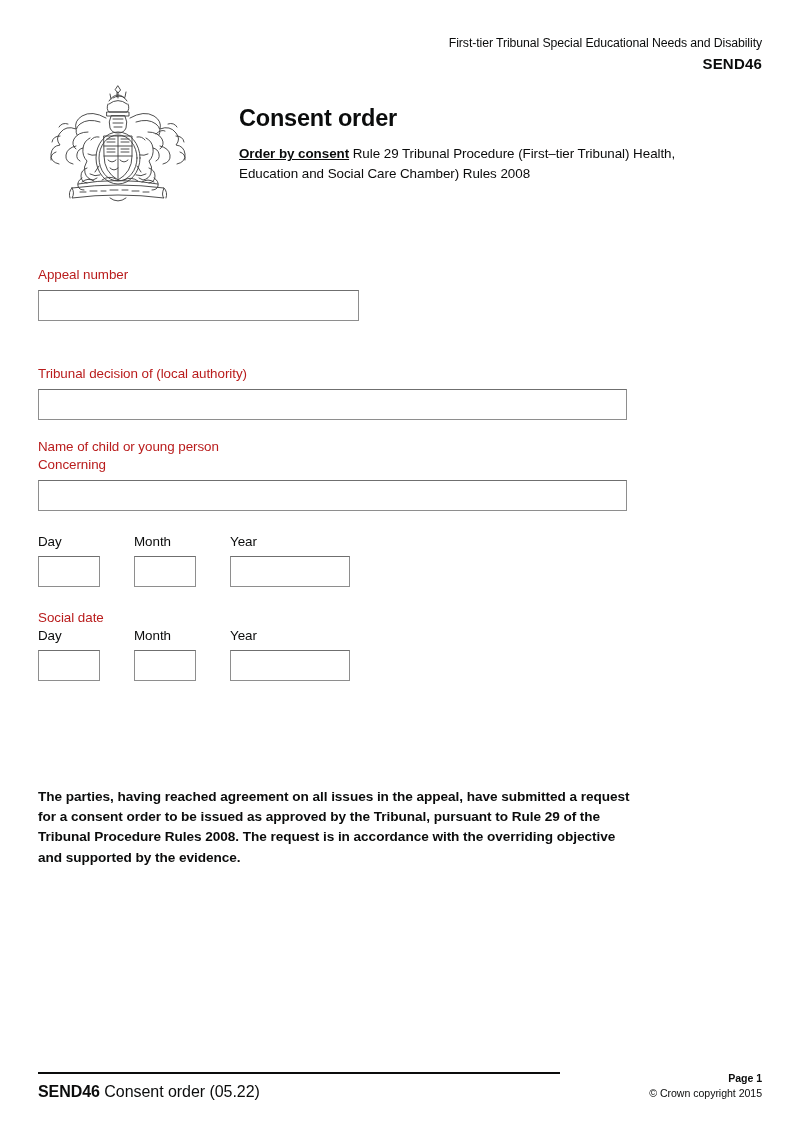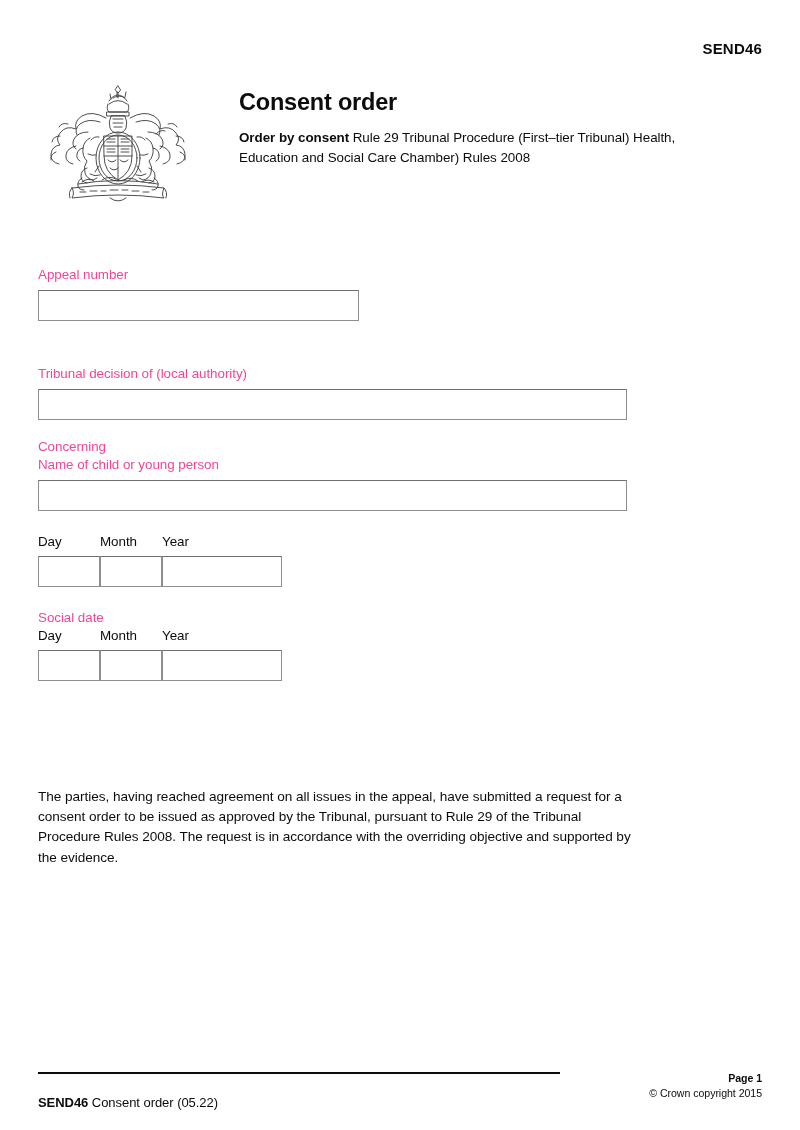--- a/index.html
+++ b/index.html
@@ -50,67 +50,68 @@
     top: 80px;
     width: 160px;
     height: 124px;
   }
   .crest svg { display: block; width: 100%; height: 100%; }
 
   
   .title-block {
     position: absolute;
     left: 239px;
-    top: 88px;
+    top: 104px;
     width: 530px;
   }
   .doc-title {
     font-size: 23.5px;
     font-weight: bold;
     line-height: 28px;
     letter-spacing: -0.2px;
     margin: 0 0 12px 0;
   }
   .doc-subtitle {
     font-size: 13.4px;
     line-height: 20px;
     letter-spacing: -0.05px;
     margin: 0;
     max-width: 492px;
   }
-  .doc-subtitle .lead { font-weight: bold; }
+  .doc-subtitle .lead { font-weight: bold; text-decoration: underline; }
 
   
   .form-area {
     position: absolute;
     left: 38px;
     top: 266px;
     width: 600px;
   }
   .field-group { margin-bottom: 0; }
   .field-label {
     font-size: 13.4px;
     line-height: 18px;
-    color: #ec4899;
+    color: #b91c1c;
     letter-spacing: -0.05px;
   }
   .text-box {
     box-sizing: border-box;
     border: 1px solid #8e8e8e;
     border-top-color: #6f6f6f;
     background: #ffffff;
     height: 31px;
     margin-top: 6px;
   }
   .box-narrow  { width: 321px; }
   .box-wide    { width: 589px; }
 
   .date-row {
     display: flex;
     align-items: center;
+    gap: 34px;
   }
   .date-cell .date-label {
     font-size: 13.4px;
     line-height: 18px;
     letter-spacing: -0.05px;
   }
   .date-cell .text-box { margin-top: 5px; }
   .box-dd { width: 62px; }
   .box-mm { width: 62px; }
   .box-yy { width: 120px; }
@@ -122,20 +123,21 @@
   
   .body-copy {
     position: absolute;
     left: 38px;
     top: 787px;
     width: 600px;
     font-size: 13.6px;
     line-height: 20.2px;
     letter-spacing: -0.05px;
     margin: 0;
+    font-weight: bold;
   }
 
   
   .footer {
     position: absolute;
     left: 0;
     right: 0;
     bottom: 0;
     height: 120px;
   }
@@ -143,22 +145,22 @@
     position: absolute;
     left: 38px;
     top: 62px;
     width: 522px;
     height: 2px;
     background: #0b0c0c;
   }
   .footer-left {
     position: absolute;
     left: 38px;
-    top: 86px;
-    font-size: 13px;
+    top: 75px;
+    font-size: 16px;
     line-height: 14px;
     letter-spacing: -0.05px;
   }
   .footer-left .code { font-weight: bold; }
   .footer-right {
     position: absolute;
     right: 38px;
     top: 61px;
     text-align: right;
     font-size: 10.6px;
@@ -166,20 +168,21 @@
     letter-spacing: -0.05px;
   }
   .footer-right .page-num { font-weight: bold; }
 </style>
 </head>
 <body>
 
 <div class="page">
 
   <div class="doc-header">
+    <div class="tribunal-name">First-tier Tribunal Special Educational Needs and Disability</div>
     <div class="form-code">SEND46</div>
   </div>
 
   <div class="crest">
     <svg viewBox="0 0 160 124" xmlns="http://www.w3.org/2000/svg" aria-hidden="true">
       <g fill="none" stroke="#3a3a3a" stroke-width="0.9" stroke-linecap="round" stroke-linejoin="round">
 
         <path d="M80 6 l2.6 4 -2.6 3 -2.6 -3z"></path>
         <path d="M80 13 v5"></path>
         <path d="M71 24 q9 -7 18 0"></path>
@@ -256,22 +259,22 @@
     <div class="gap-18"></div>
 
     <div class="field-group">
       <div class="field-label">Tribunal decision of (local authority)</div>
       <div class="text-box box-wide"></div>
     </div>
 
     <div class="gap-18"></div>
 
     <div class="field-group">
+      <div class="field-label">Name of child or young person</div>
       <div class="field-label">Concerning</div>
-      <div class="field-label">Name of child or young person</div>
       <div class="text-box box-wide"></div>
     </div>
 
     <div class="gap-22"></div>
 
     <div class="field-group">
       <div class="date-row">
         <div class="date-cell">
           <div class="date-label">Day</div>
           <div class="text-box box-dd"></div>

